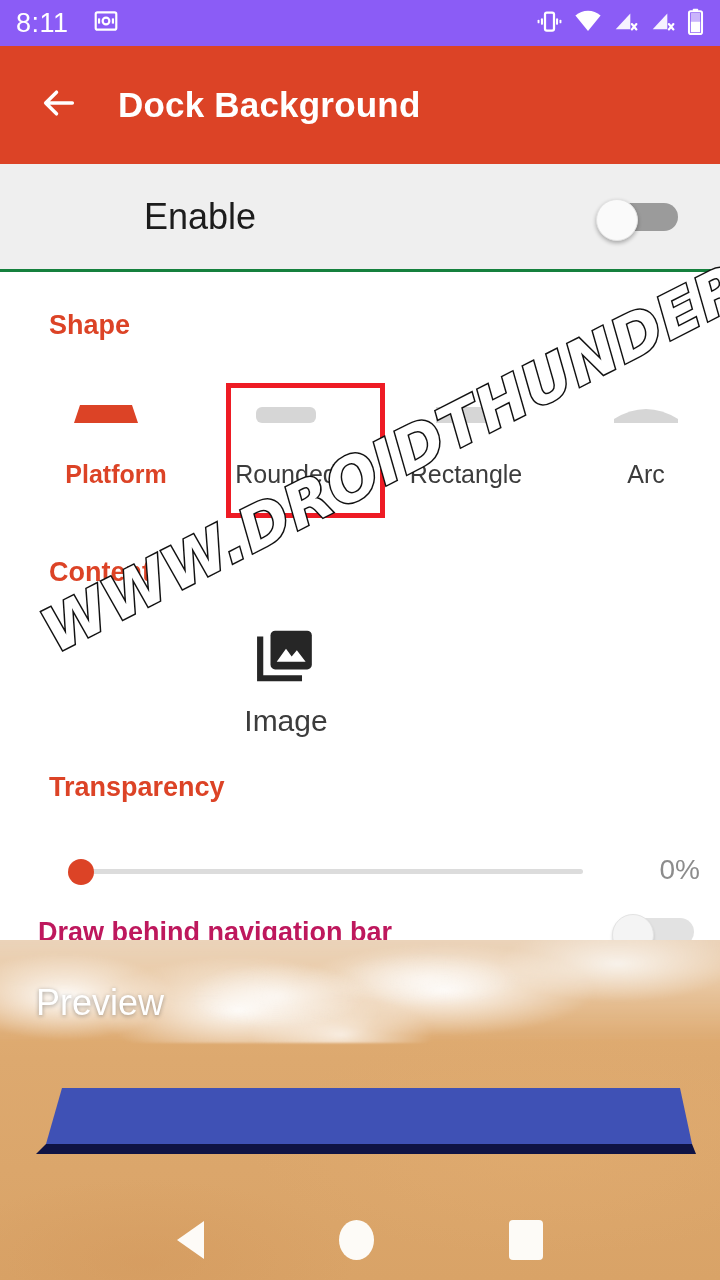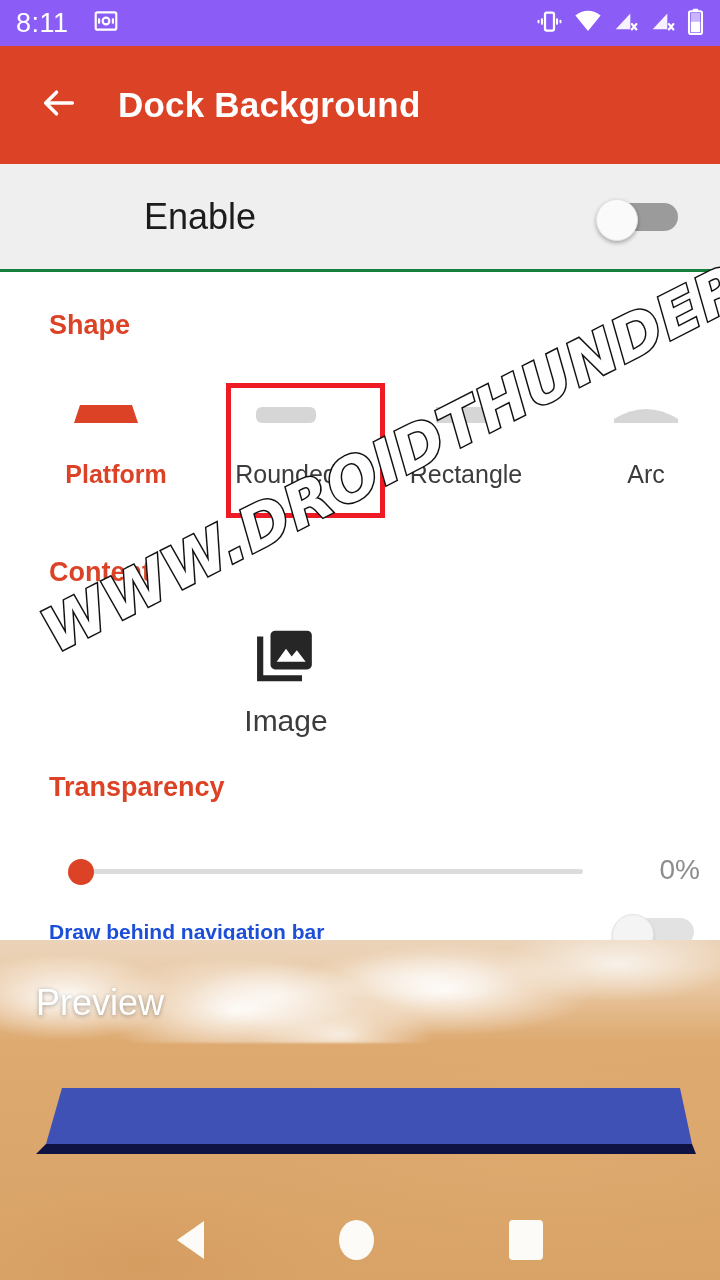--- a/index.html
+++ b/index.html
@@ -169,21 +169,21 @@
     position:absolute; right:36px; top:14px;
     font-size:28px; color:#8c8c8c;
   }
 
   .draw-row {
     position:absolute; top:630px; left:0;
     width:720px; height:60px;
     display:flex; align-items:center;
   }
   .draw-label {
-    margin-left:33px; font-size:21px; color:#1d4ed8; font-weight:700;
+    margin-left:22px; font-size:27px; color:#be185d; font-weight:700;
   }
   .draw-row .toggle { right:40px; }
 
   
   .preview {
     position:absolute; top:940px; left:0;
     width:720px; height:340px;
     overflow:hidden;
     background:#dda96f;
   }

